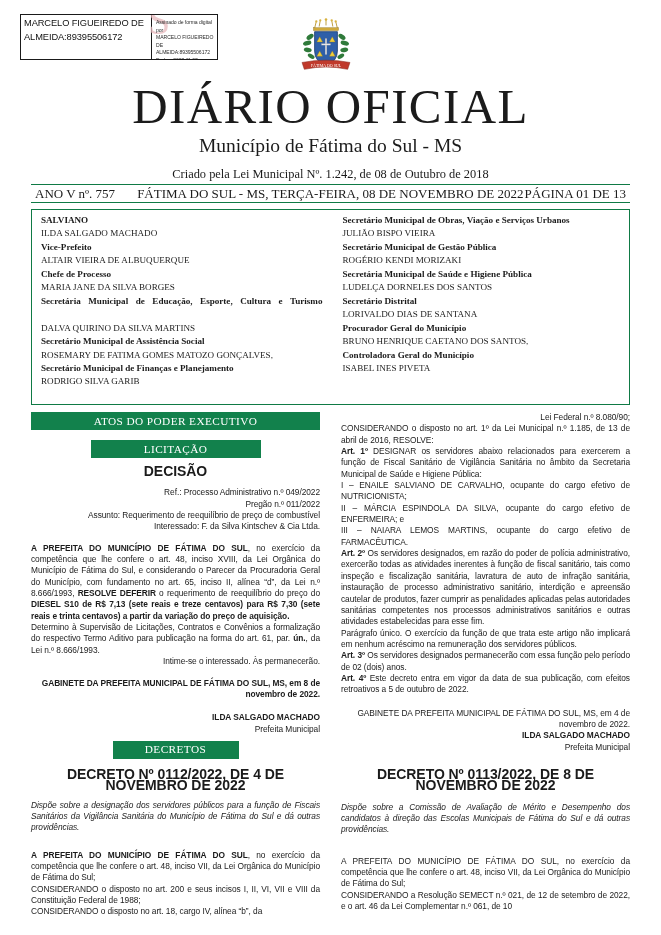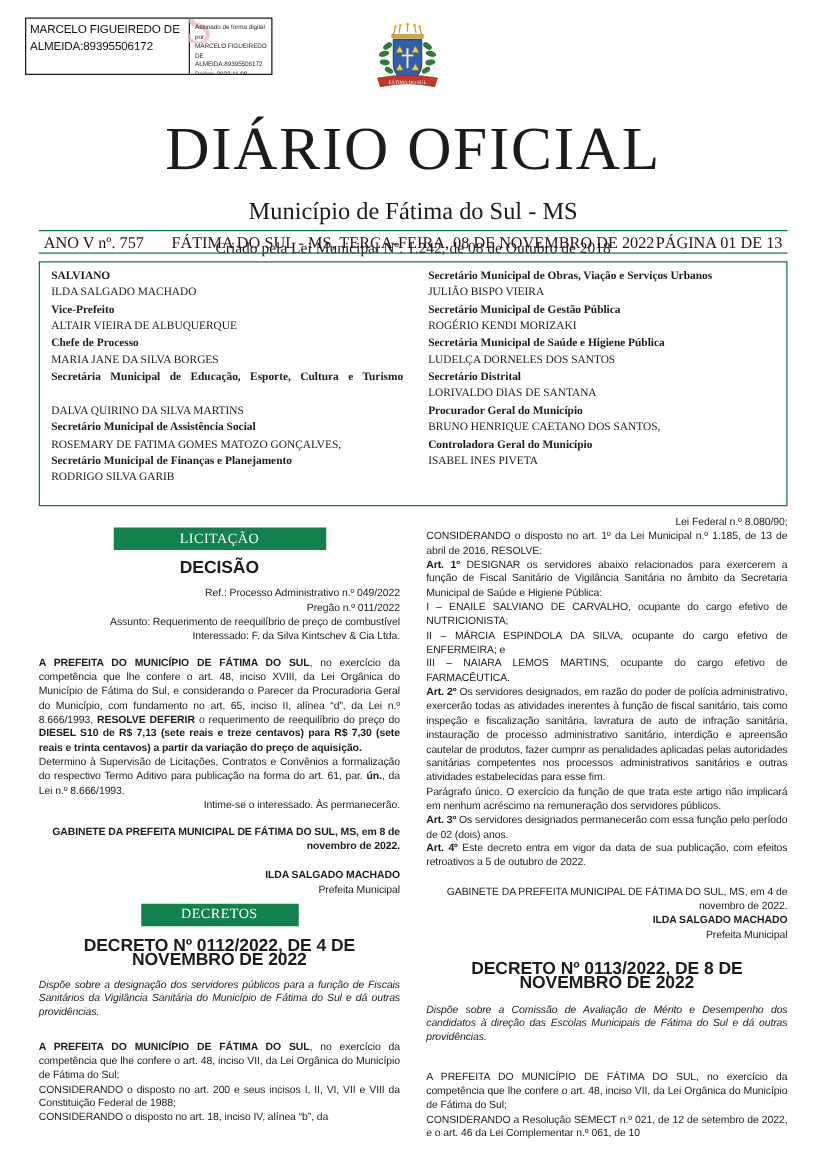--- a/index.html
+++ b/index.html
@@ -78,21 +78,21 @@
     top: 80px;
     text-align: center;
   }
   .dotitle {
     font-family: "Liberation Serif", serif;
     font-size: 49px;
     line-height: 54px;
     letter-spacing: 1.4px;
     font-weight: normal;
     color: #1b1b1b;
-    margin: 12px;
+    margin: 0;
     text-align: center;
   }
   .dosub {
     font-family: "Liberation Serif", serif;
     font-size: 19.5px;
     line-height: 23px;
     color: #1b1b1b;
     margin: 0;
   }
   .docreated {
@@ -301,20 +301,21 @@
     <div class="off-name">BRUNO HENRIQUE CAETANO DOS SANTOS,</div>
     <div class="off-role">Controladora Geral do Município</div>
     <div class="off-name">ISABEL INES PIVETA</div>
   </div>
 </div>
 
 <div class="cols">
 
   <div class="col">
 
+    <div class="band">ATOS DO PODER EXECUTIVO</div>
     <div class="gap10"></div>
     <div class="band narrow">LICITAÇÃO</div>
     <div class="gap8"></div>
     <div class="p head">DECISÃO</div>
     <div class="gap10"></div>
     <div class="p nj">Ref.: Processo Administrativo n.º 049/2022</div>
     <div class="p nj">Pregão n.º 011/2022</div>
     <div class="p nj">Assunto: Requerimento de reequilíbrio de preço de combustível</div>
     <div class="p nj">Interessado: F. da Silva Kintschev &amp; Cia Ltda.</div>
     <div class="gap10"></div>
@@ -332,21 +333,21 @@
     <div class="gap6"></div>
 
     <div class="band decretos">DECRETOS</div>
     <div class="gap10"></div>
     <p class="p head">DECRETO Nº 0112/2022, DE 4 DE NOVEMBRO DE 2022</p>
     <div class="gap8"></div>
     <p class="p ital">Dispõe sobre a designação dos servidores públicos para a função de Fiscais Sanitários da Vigilância Sanitária do Município de Fátima do Sul e dá outras providências.</p>
     <div class="gap16"></div>
     <p class="p"><b>A PREFEITA DO MUNICÍPIO DE FÁTIMA DO SUL</b><span>, no exercício da competência que lhe confere o art. 48, inciso VII, da Lei Orgânica do Município de Fátima do Sul;</span></p>
     <p class="p">CONSIDERANDO o disposto no art. 200 e seus incisos I, II, VI, VII e VIII da Constituição Federal de 1988;</p>
-    <p class="p">CONSIDERANDO o disposto no art. 18, inciso IV, alínea “b”, da</p>
+    <p class="p">CONSIDERANDO o disposto no art. 18, cargo IV, alínea “b”, da</p>
   </div>
 
   <div class="col">
 
     <p class="p nj">Lei Federal n.º 8.080/90;</p>
     <p class="p">CONSIDERANDO o disposto no art. 1º da Lei Municipal n.º 1.185, de 13 de abril de 2016, RESOLVE:</p>
     <p class="p"><b>Art. 1º</b><span> DESIGNAR os servidores abaixo relacionados para exercerem a função de Fiscal Sanitário de Vigilância Sanitária no âmbito da Secretaria Municipal de Saúde e Higiene Pública:</span></p>
     <p class="p">I – ENAILE SALVIANO DE CARVALHO, ocupante do cargo efetivo de NUTRICIONISTA;</p>
     <p class="p">II – MÁRCIA ESPINDOLA DA SILVA, ocupante do cargo efetivo de ENFERMEIRA; e</p>
     <p class="p">III – NAIARA LEMOS MARTINS, ocupante do cargo efetivo de FARMACÊUTICA.</p>

